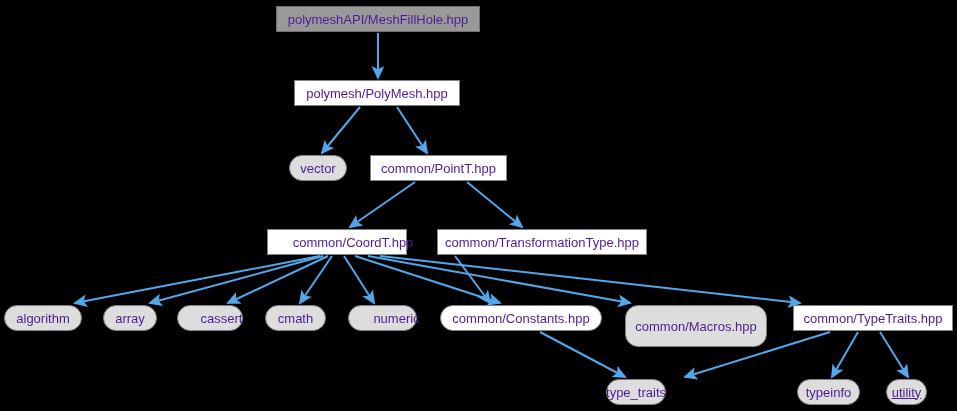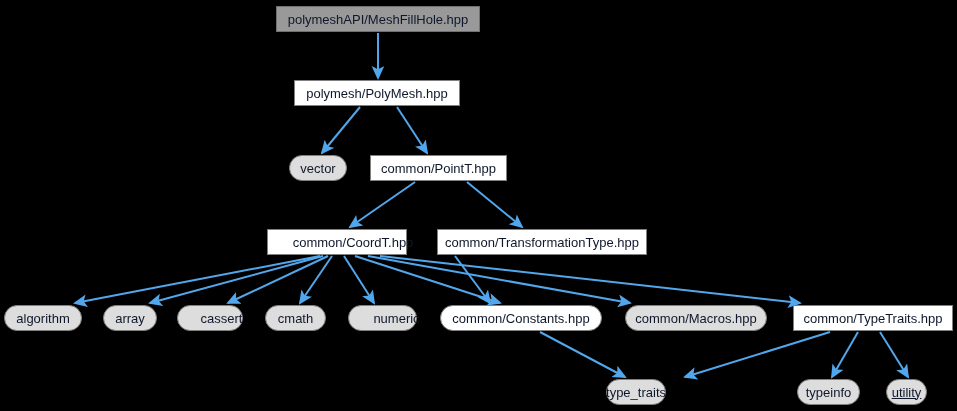--- a/index.html
+++ b/index.html
@@ -20,21 +20,21 @@
     left: 0;
     top: 0;
     width: 957px;
     height: 411px;
     pointer-events: none;
   }
   .node {
     position: absolute;
     box-sizing: border-box;
     border: 1px solid #808080;
-    color: #0f172a;
+    color: #4c1d95;
     font-size: 13px;
     line-height: 1;
     display: flex;
     align-items: center;
     justify-content: center;
     white-space: nowrap;
     letter-spacing: 0px;
   }
   .node.fill-white { background: #ffffff; text-align: center; }
   .node.fill-gray  { background: #dddddd; border-radius: 13px; }
@@ -106,21 +106,21 @@
       </div>
       <div class="node fill-gray" style="left: 265px; top: 305px; width: 61px; height: 26px;">
         <span class="node-label">cmath</span>
       </div>
       <div class="node fill-gray" style="left: 348px; top: 305px; width: 69px; height: 26px; padding-left: 28px;">
         <span class="node-label">numeric</span>
       </div>
       <div class="node fill-white" style="left: 440px; top: 305px; width: 162px; height: 26px; border-radius: 13px;">
         <span class="node-label">common/Constants.hpp</span>
       </div>
-      <div class="node fill-gray" style="left: 625px; top: 305px; width: 142px; height: 26px;">
+      <div class="node fill-gray" style="left: 625px; top: 305px; width: 142px; height: 42px;">
         <span class="node-label">common/Macros.hpp</span>
       </div>
       <div class="node fill-white" style="left: 793px; top: 305px; width: 160px; height: 26px;">
         <span class="node-label">common/TypeTraits.hpp</span>
       </div>
       <div class="node fill-gray" style="left: 606px; top: 379px; width: 60px; height: 26px;">
         <span class="node-label">type_traits</span>
       </div>
       <div class="node fill-gray" style="left: 797px; top: 379px; width: 63px; height: 26px;">
         <span class="node-label">typeinfo</span>

